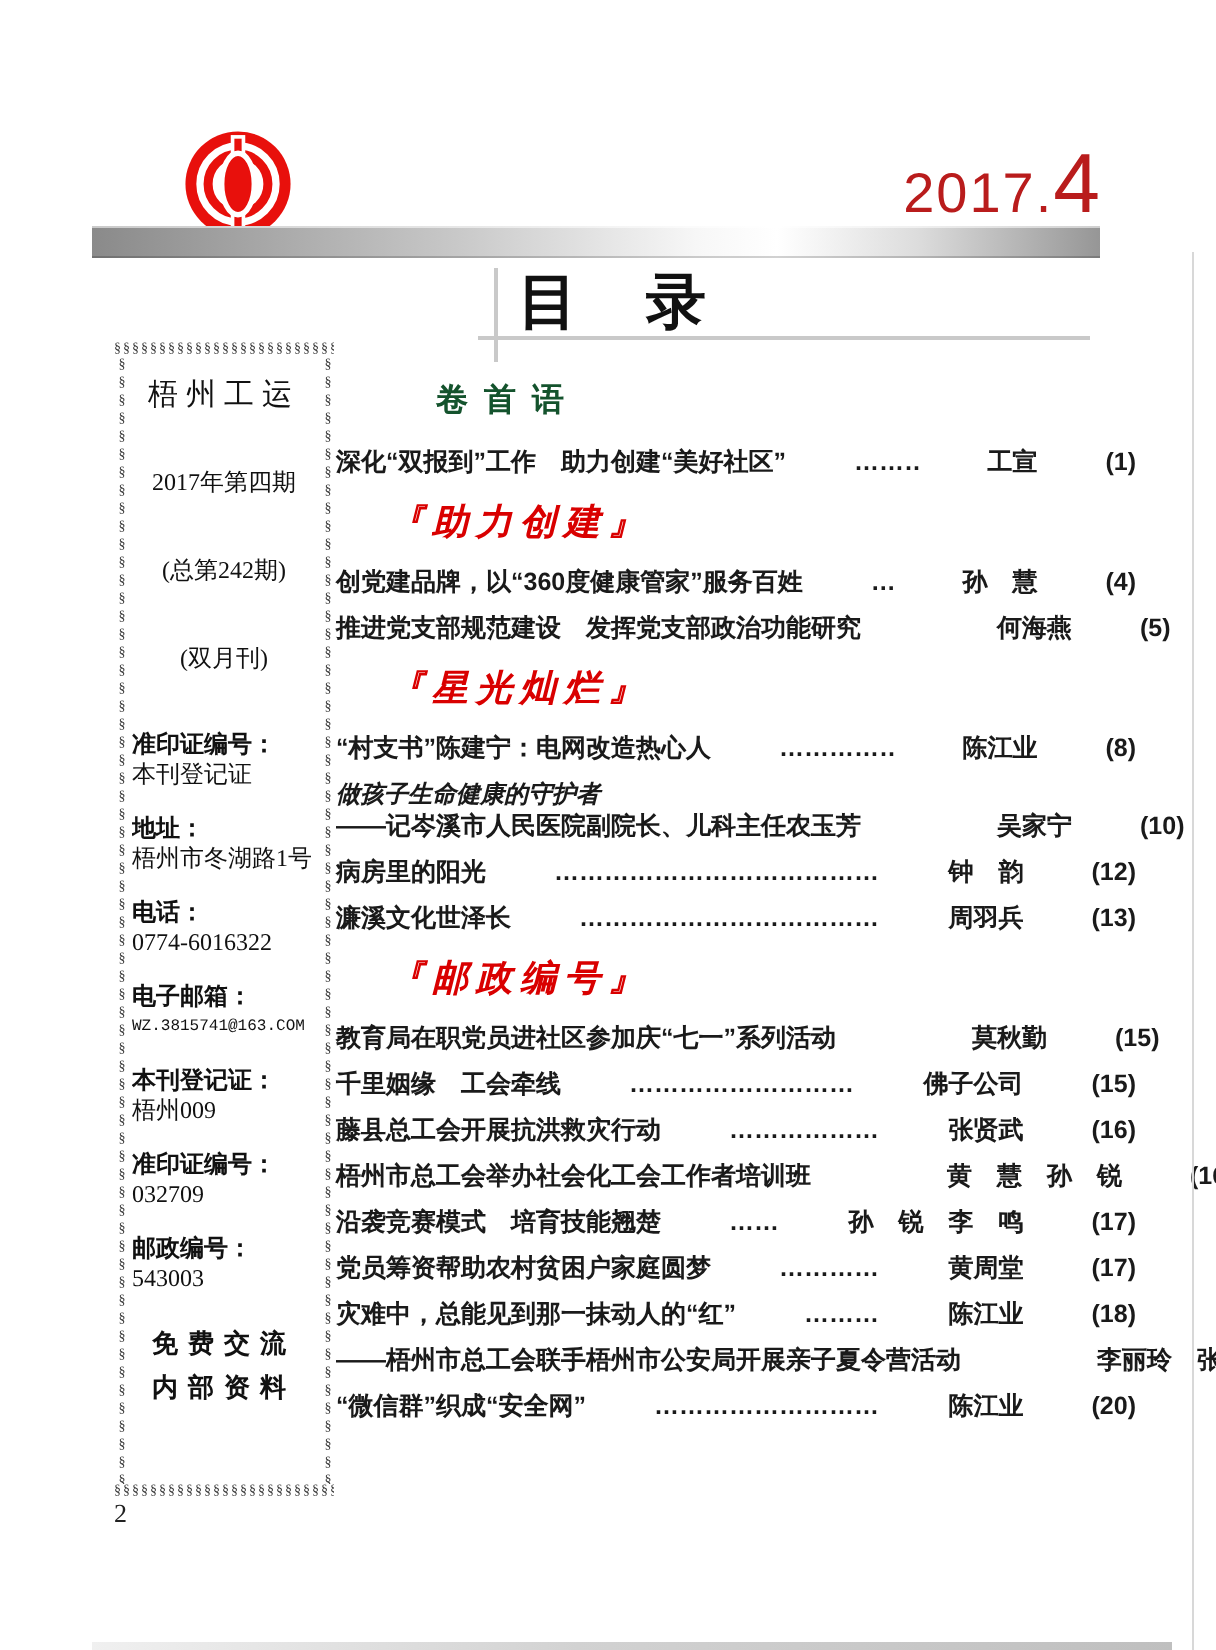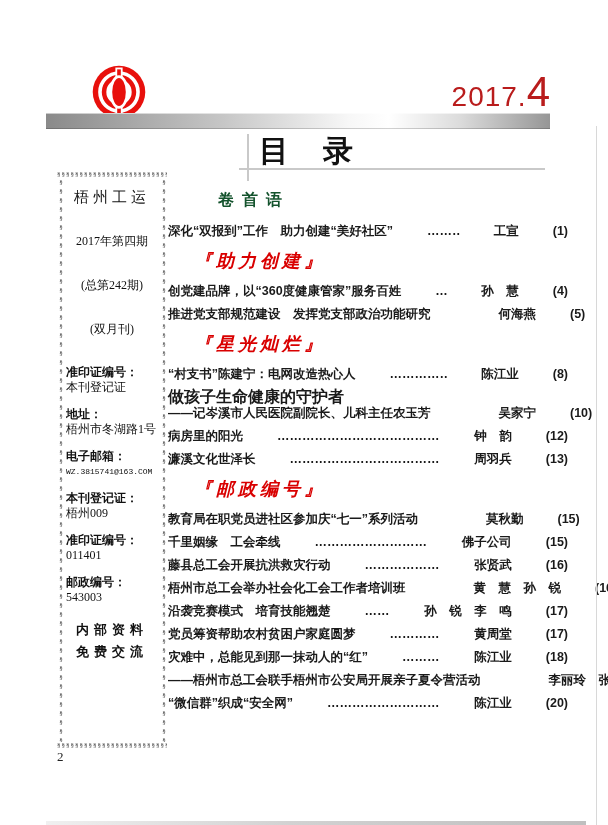--- a/index.html
+++ b/index.html
@@ -43,21 +43,21 @@
   .mh-field .val{font-size:12px;line-height:15px;display:block;white-space:nowrap;}
   .mh-field .val.email{font-size:8px;letter-spacing:0;font-family:Liberation Mono, monospace;}
   .mh-note{margin-top:14px;text-align:center;font-weight:bold;font-size:13px;letter-spacing:5px;line-height:22px;}
 
   
   .toc{position:absolute;left:168px;top:190px;width:400px;color:#1a1a1a;}
   .sec{margin:0;font-family:"Liberation Serif","DejaVu Serif",serif;}
   .sec.plain{font-size:16px;font-weight:bold;letter-spacing:8px;color:#14532d;margin:0 0 12px 50px;}
   .sec.red{font-size:18px;font-weight:bold;font-style:italic;color:#d90000;
            letter-spacing:4px;margin:10px 0 10px 26px;}
-  .pre-title{font-size:16px;font-weight:bold;line-height:16px;white-space:nowrap;}
+  .pre-title{font-size:12px;font-weight:bold;line-height:16px;white-space:nowrap;font-style:italic;}
   .toc-entry{display:flex;align-items:baseline;font-size:12.5px;font-weight:bold;
              line-height:16px;margin-bottom:7px;gap:32px;}
   .toc-entry .title{white-space:nowrap;}
   .toc-entry .leader{flex:1;overflow:hidden;white-space:nowrap;margin:0 2px;letter-spacing:0;}
   .toc-entry .author{white-space:pre;}
   .toc-entry .pg{margin-left:2px;white-space:nowrap;}
 
   .pagenum{position:absolute;left:57px;top:749px;font-size:13px;
            font-family:"Liberation Serif","DejaVu Serif",serif;color:#222;}
 </style>
@@ -98,39 +98,43 @@
 
       <div class="mh-field">
         <span class="lab">准印证编号：</span>
         <span class="val">本刊登记证</span>
       </div>
       <div class="mh-field">
         <span class="lab">地址：</span>
         <span class="val">梧州市冬湖路1号</span>
       </div>
       <div class="mh-field">
+        <span class="lab">电话：</span>
+        <span class="val">0774-6016322</span>
+      </div>
+      <div class="mh-field">
         <span class="lab">电子邮箱：</span>
         <span class="val email">WZ.3815741@163.COM</span>
       </div>
       <div class="mh-field">
         <span class="lab">本刊登记证：</span>
         <span class="val">梧州009</span>
       </div>
       <div class="mh-field">
         <span class="lab">准印证编号：</span>
-        <span class="val">011401</span>
+        <span class="val">032709</span>
       </div>
       <div class="mh-field">
         <span class="lab">邮政编号：</span>
         <span class="val">543003</span>
       </div>
 
       <div class="mh-note">
+        <div>免费交流</div>
         <div>内部资料</div>
-        <div>免费交流</div>
       </div>
     </div>
   </aside>
 
   <main class="toc">
     <section>
       <h2 class="sec plain">卷首语</h2>
       <div class="entries">
           <div class="toc-entry">
             <span class="title">深化“双报到”工作　助力创建“美好社区”</span>

